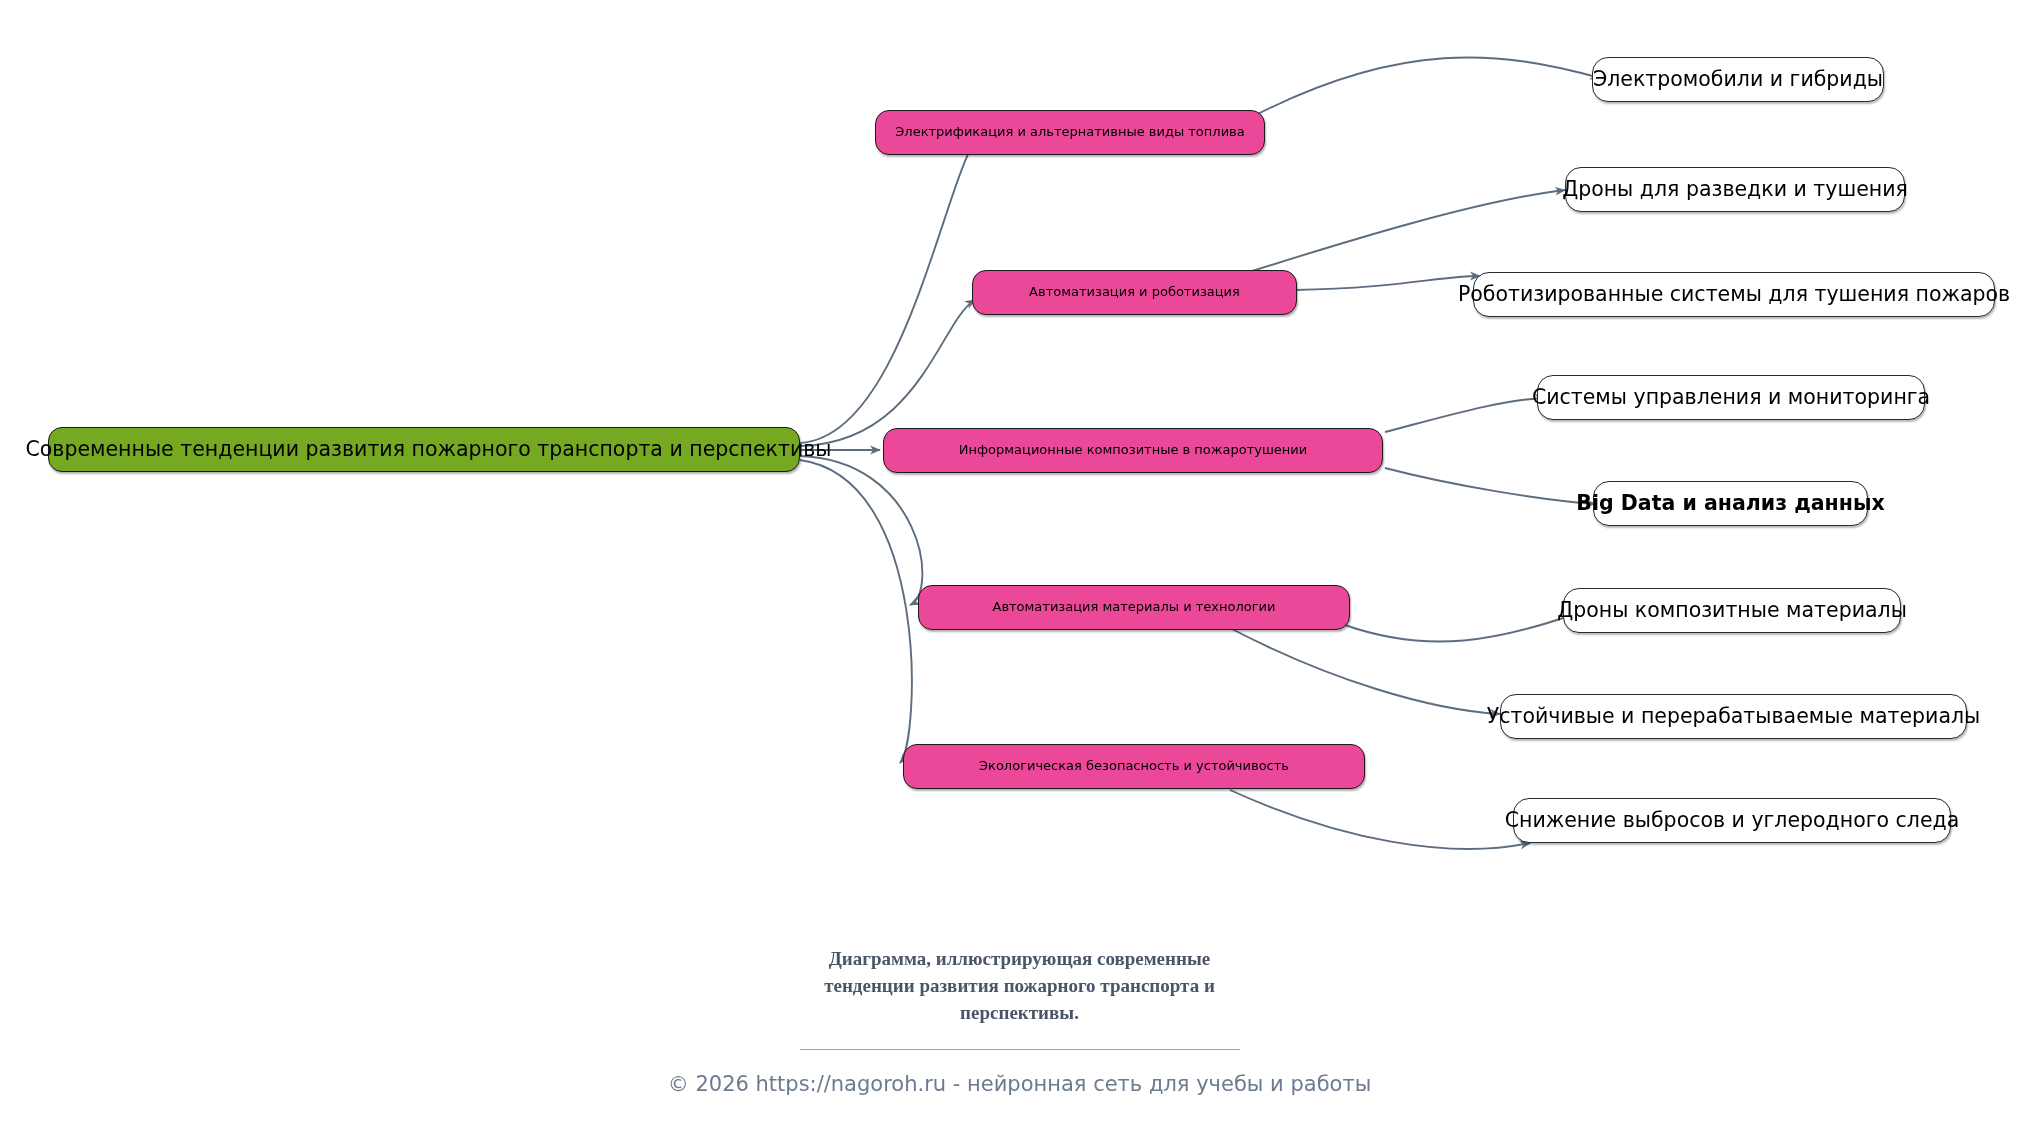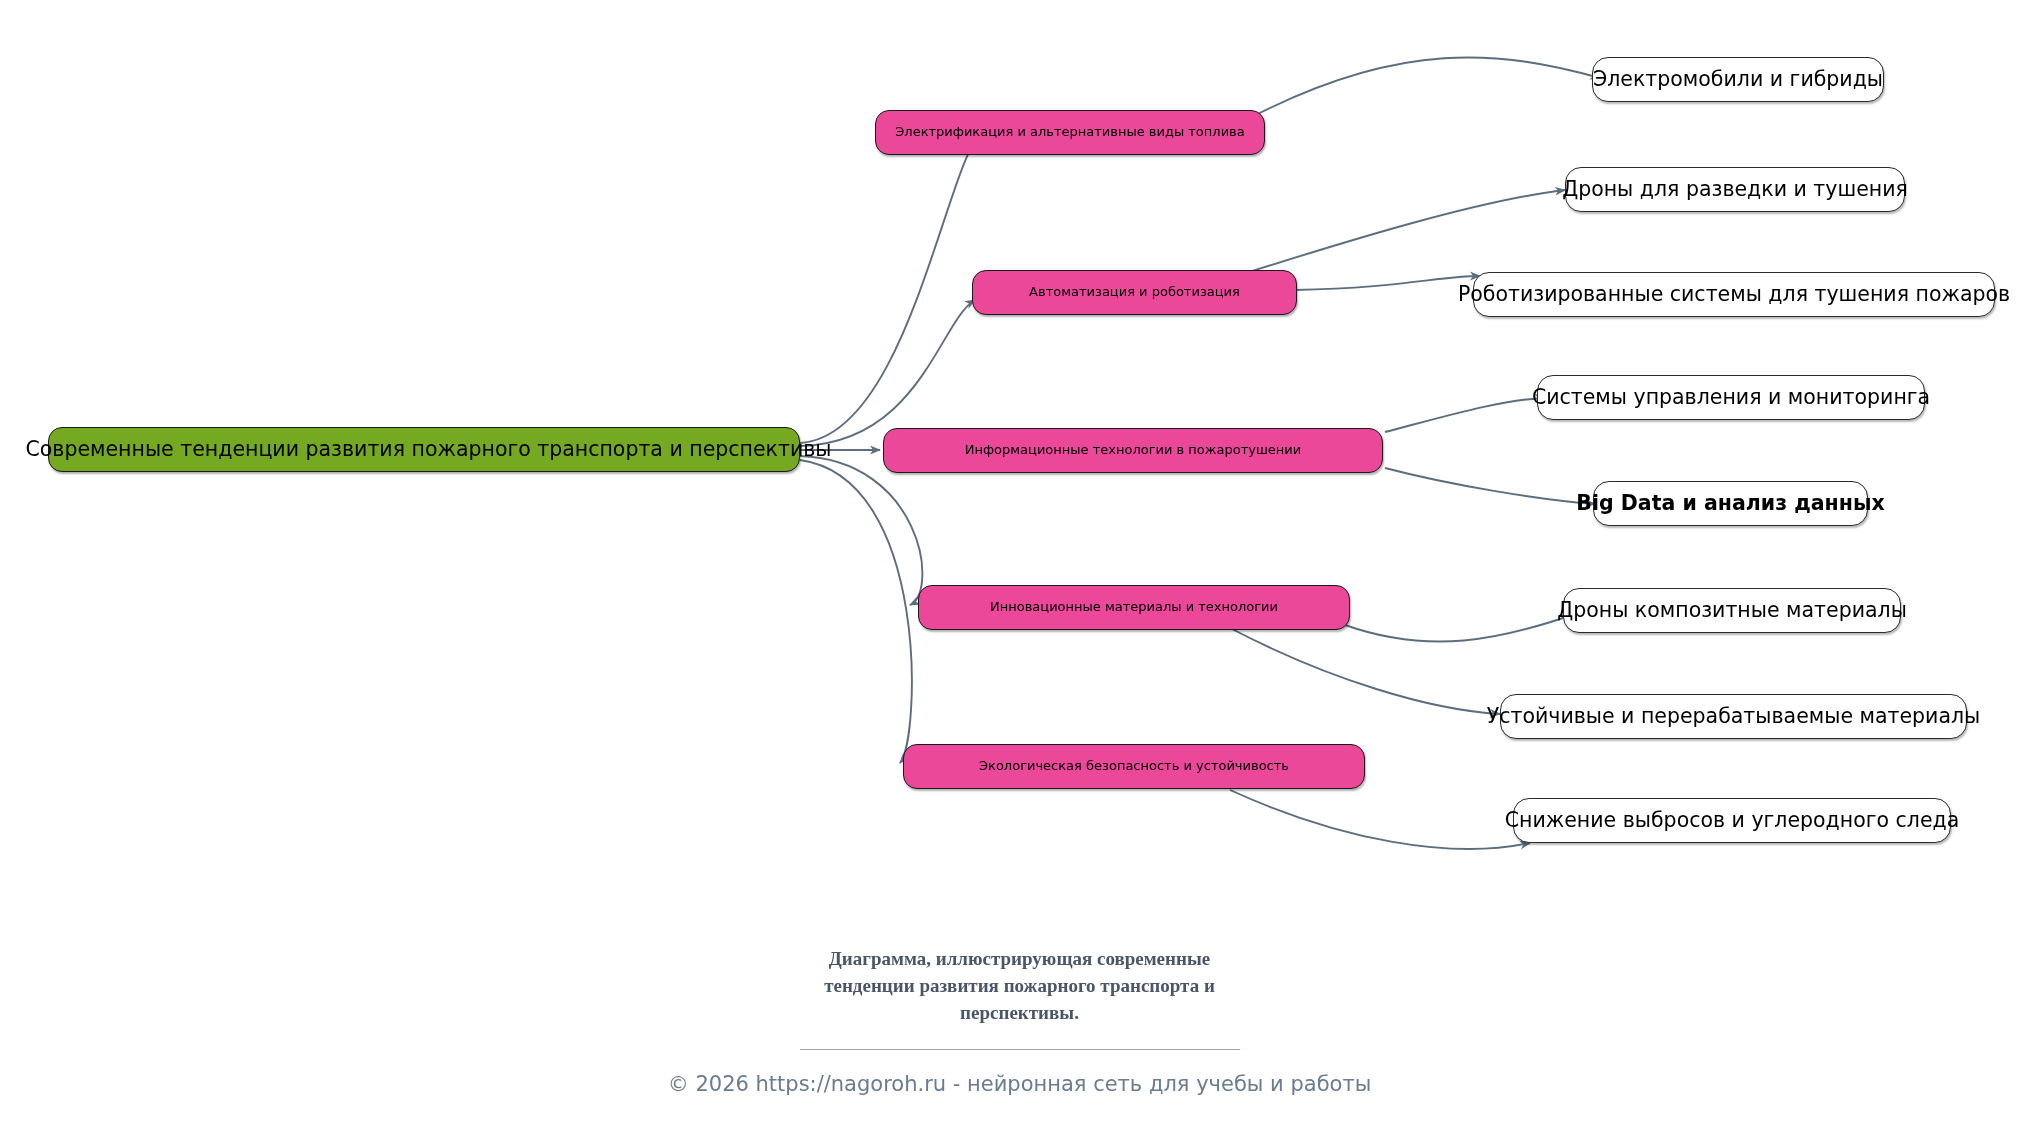--- a/index.html
+++ b/index.html
@@ -152,31 +152,31 @@
     <span class="node-label">Автоматизация и роботизация</span>
   </div>
   <div class="node node-leaf" style="left:1565px; top:167px; width:340px; height:45px;">
     <span class="node-label">Дроны для разведки и тушения</span>
   </div>
   <div class="node node-leaf" style="left:1473px; top:272px; width:522px; height:45px;">
     <span class="node-label">Роботизированные системы для тушения пожаров</span>
   </div>
 
   <div class="node node-branch" style="left:883px; top:428px; width:500px; height:45px;">
-    <span class="node-label">Информационные технологии в пожаротушении</span>
+    <span class="node-label">Информационные композитные в пожаротушении</span>
   </div>
   <div class="node node-leaf" style="left:1537px; top:375px; width:388px; height:45px;">
     <span class="node-label">Системы управления и мониторинга</span>
   </div>
   <div class="node node-leaf" style="left:1593px; top:481px; width:275px; height:45px;font-weight:bold;">
     <span class="node-label">Big Data и анализ данных</span>
   </div>
 
   <div class="node node-branch" style="left:918px; top:585px; width:432px; height:45px;">
-    <span class="node-label">Инновационные материалы и технологии</span>
+    <span class="node-label">Автоматизация материалы и технологии</span>
   </div>
   <div class="node node-leaf" style="left:1563px; top:588px; width:338px; height:45px;">
     <span class="node-label">Дроны композитные материалы</span>
   </div>
   <div class="node node-leaf" style="left:1500px; top:694px; width:467px; height:45px;">
     <span class="node-label">Устойчивые и перерабатываемые материалы</span>
   </div>
 
   <div class="node node-branch" style="left:903px; top:744px; width:462px; height:45px;">
     <span class="node-label">Экологическая безопасность и устойчивость</span>

